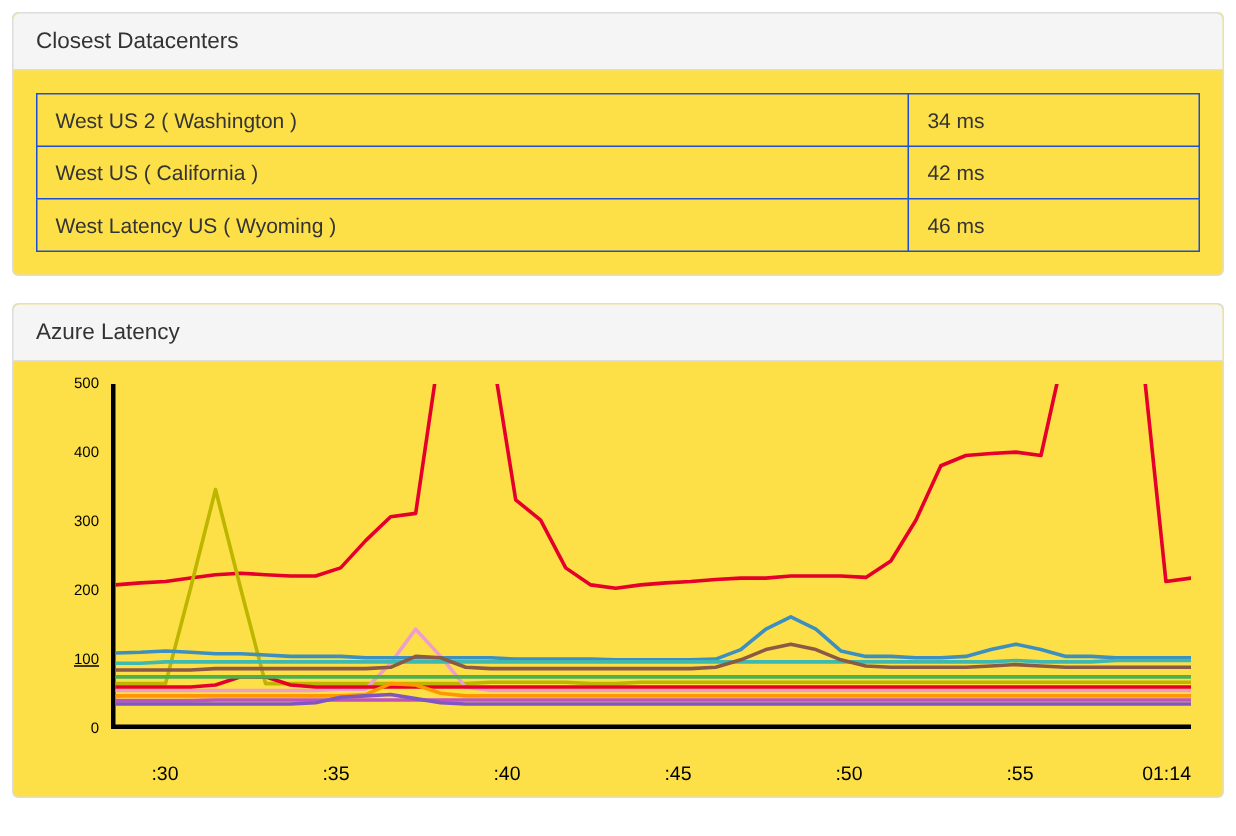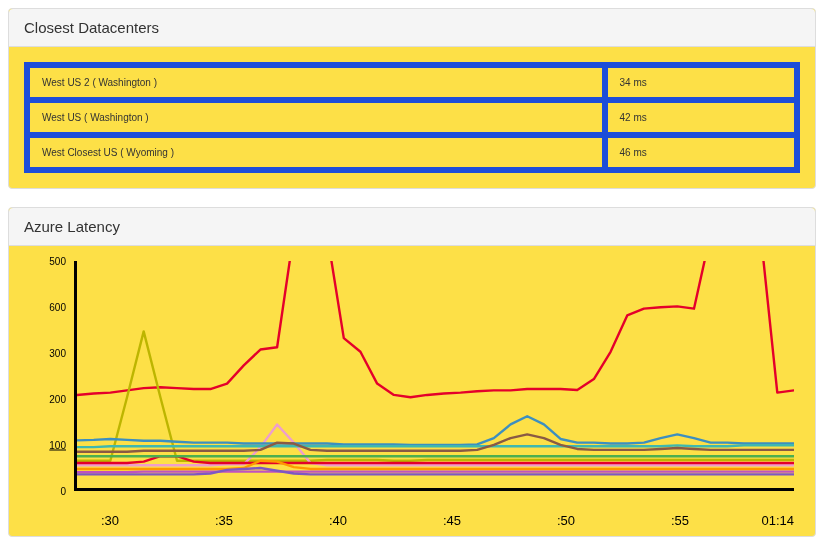--- a/index.html
+++ b/index.html
@@ -26,23 +26,23 @@
     color: #333;
   }
   .panel-body {
     padding: 15px;
   }
   table.dc-table {
     width: 100%;
     border-collapse: collapse;
   }
   table.dc-table td {
-    border: 6px solid #1d4ed8;
+    border: 1px solid #1d4ed8;
     padding: 9px 12px;
-    font-size: 10px;
+    font-size: 14px;
     color: #333;
   }
   table.dc-table td.latency-cell {
     width: 25%;
   }
   .chart-wrap {
     position: relative;
     width: 100%;
     height: 260px;
   }
@@ -108,42 +108,42 @@
 <div class="panel">
   <div class="panel-heading">Closest Datacenters</div>
   <div class="panel-body">
     <table class="dc-table">
       <tbody>
         <tr>
           <td>West US 2 ( Washington )</td>
           <td class="latency-cell">34 ms</td>
         </tr>
         <tr>
-          <td>West US ( Washington )</td>
+          <td>West US ( California )</td>
           <td class="latency-cell">42 ms</td>
         </tr>
         <tr>
-          <td>West Closest US ( Wyoming )</td>
+          <td>West Latency US ( Wyoming )</td>
           <td class="latency-cell">46 ms</td>
         </tr>
       </tbody>
     </table>
   </div>
 </div>
 
 <div class="panel">
   <div class="panel-heading">Azure Latency</div>
   <div class="panel-body">
     <div class="chart-wrap">
       <div class="y-axis" id="y-axis">
           <div class="y-tick" style="bottom: 0%;">0</div>
           <div class="y-tick" style="bottom: 20%; text-decoration: underline;">100</div>
           <div class="y-tick" style="bottom: 40%;">200</div>
           <div class="y-tick" style="bottom: 60%; text-align: right;">300</div>
-          <div class="y-tick" style="bottom: 80%;">600</div>
+          <div class="y-tick" style="bottom: 80%;">400</div>
           <div class="y-tick" style="bottom: 100%;">500</div>
         </div>
       <div class="plot-area" id="plot-area">
         <svg id="chart-svg" viewBox="0 0 1000 500" preserveAspectRatio="none">
             <path d="M0.0 295.0 L23.3 292.0 L46.5 290.0 L69.8 285.0 L93.0 280.0 L116.3 278.0 L139.5 280.0 L162.8 282.0 L186.0 282.0 L209.3 270.0 L232.6 230.0 L255.8 195.0 L279.1 190.0 L302.3 -60.0 L325.6 -60.0 L348.8 -60.0 L372.1 170.0 L395.3 200.0 L418.6 270.0 L441.9 295.0 L465.1 300.0 L488.4 295.0 L511.6 292.0 L534.9 290.0 L558.1 287.0 L581.4 285.0 L604.7 285.0 L627.9 282.0 L651.2 282.0 L674.4 282.0 L697.7 284.0 L720.9 260.0 L744.2 200.0 L767.4 120.0 L790.7 105.0 L814.0 102.0 L837.2 100.0 L860.5 105.0 L883.7 -60.0 L907.0 -60.0 L930.2 -60.0 L953.5 -60.0 L976.7 290.0 L1000.0 285.0" class="series" stroke="#e4002b" vector-effect="non-scaling-stroke"></path>
             <path d="M0.0 440.0 L23.3 440.0 L46.5 440.0 L69.8 300.0 L93.0 155.0 L116.3 300.0 L139.5 440.0 L162.8 440.0 L186.0 440.0 L209.3 440.0 L232.6 440.0 L255.8 440.0 L279.1 440.0 L302.3 440.0 L325.6 440.0 L348.8 438.0 L372.1 438.0 L395.3 438.0 L418.6 438.0 L441.9 440.0 L465.1 440.0 L488.4 438.0 L511.6 438.0 L534.9 438.0 L558.1 438.0 L581.4 438.0 L604.7 438.0 L627.9 438.0 L651.2 438.0 L674.4 438.0 L697.7 438.0 L720.9 438.0 L744.2 438.0 L767.4 438.0 L790.7 438.0 L814.0 438.0 L837.2 438.0 L860.5 438.0 L883.7 438.0 L907.0 438.0 L930.2 438.0 L953.5 438.0 L976.7 438.0 L1000.0 438.0" class="series" stroke="#bdb500" vector-effect="non-scaling-stroke"></path>
             <path d="M0.0 450.0 L23.3 450.0 L46.5 450.0 L69.8 450.0 L93.0 450.0 L116.3 450.0 L139.5 450.0 L162.8 450.0 L186.0 450.0 L209.3 448.0 L232.6 448.0 L255.8 410.0 L279.1 360.0 L302.3 400.0 L325.6 445.0 L348.8 450.0 L372.1 450.0 L395.3 450.0 L418.6 450.0 L441.9 450.0 L465.1 450.0 L488.4 450.0 L511.6 450.0 L534.9 450.0 L558.1 450.0 L581.4 450.0 L604.7 450.0 L627.9 450.0 L651.2 450.0 L674.4 450.0 L697.7 450.0 L720.9 450.0 L744.2 450.0 L767.4 450.0 L790.7 450.0 L814.0 450.0 L837.2 450.0 L860.5 450.0 L883.7 450.0 L907.0 450.0 L930.2 450.0 L953.5 450.0 L976.7 450.0 L1000.0 450.0" class="series" stroke="#ee9ecb" vector-effect="non-scaling-stroke"></path>
             <path d="M0.0 395.0 L23.3 394.0 L46.5 392.0 L69.8 394.0 L93.0 396.0 L116.3 396.0 L139.5 398.0 L162.8 400.0 L186.0 400.0 L209.3 400.0 L232.6 402.0 L255.8 402.0 L279.1 402.0 L302.3 402.0 L325.6 402.0 L348.8 402.0 L372.1 404.0 L395.3 404.0 L418.6 404.0 L441.9 404.0 L465.1 405.0 L488.4 405.0 L511.6 405.0 L534.9 405.0 L558.1 404.0 L581.4 390.0 L604.7 360.0 L627.9 342.0 L651.2 360.0 L674.4 392.0 L697.7 400.0 L720.9 400.0 L744.2 402.0 L767.4 402.0 L790.7 400.0 L814.0 390.0 L837.2 382.0 L860.5 390.0 L883.7 400.0 L907.0 400.0 L930.2 402.0 L953.5 402.0 L976.7 402.0 L1000.0 402.0" class="series" stroke="#3d8fbf" vector-effect="non-scaling-stroke"></path>
             <path d="M0.0 410.0 L23.3 410.0 L46.5 408.0 L69.8 408.0 L93.0 408.0 L116.3 408.0 L139.5 408.0 L162.8 408.0 L186.0 408.0 L209.3 408.0 L232.6 408.0 L255.8 408.0 L279.1 408.0 L302.3 408.0 L325.6 408.0 L348.8 408.0 L372.1 408.0 L395.3 408.0 L418.6 408.0 L441.9 408.0 L465.1 408.0 L488.4 408.0 L511.6 408.0 L534.9 408.0 L558.1 408.0 L581.4 408.0 L604.7 408.0 L627.9 408.0 L651.2 408.0 L674.4 408.0 L697.7 408.0 L720.9 408.0 L744.2 408.0 L767.4 408.0 L790.7 408.0 L814.0 408.0 L837.2 406.0 L860.5 408.0 L883.7 408.0 L907.0 408.0 L930.2 406.0 L953.5 406.0 L976.7 406.0 L1000.0 406.0" class="series" stroke="#3fb8af" vector-effect="non-scaling-stroke"></path>
             <path d="M0.0 420.0 L23.3 420.0 L46.5 420.0 L69.8 420.0 L93.0 418.0 L116.3 418.0 L139.5 418.0 L162.8 418.0 L186.0 418.0 L209.3 418.0 L232.6 418.0 L255.8 416.0 L279.1 400.0 L302.3 402.0 L325.6 416.0 L348.8 418.0 L372.1 418.0 L395.3 418.0 L418.6 418.0 L441.9 418.0 L465.1 418.0 L488.4 418.0 L511.6 418.0 L534.9 418.0 L558.1 416.0 L581.4 405.0 L604.7 390.0 L627.9 382.0 L651.2 390.0 L674.4 405.0 L697.7 414.0 L720.9 416.0 L744.2 416.0 L767.4 416.0 L790.7 416.0 L814.0 414.0 L837.2 412.0 L860.5 414.0 L883.7 416.0 L907.0 416.0 L930.2 416.0 L953.5 416.0 L976.7 416.0 L1000.0 416.0" class="series" stroke="#8a5a44" vector-effect="non-scaling-stroke"></path>

